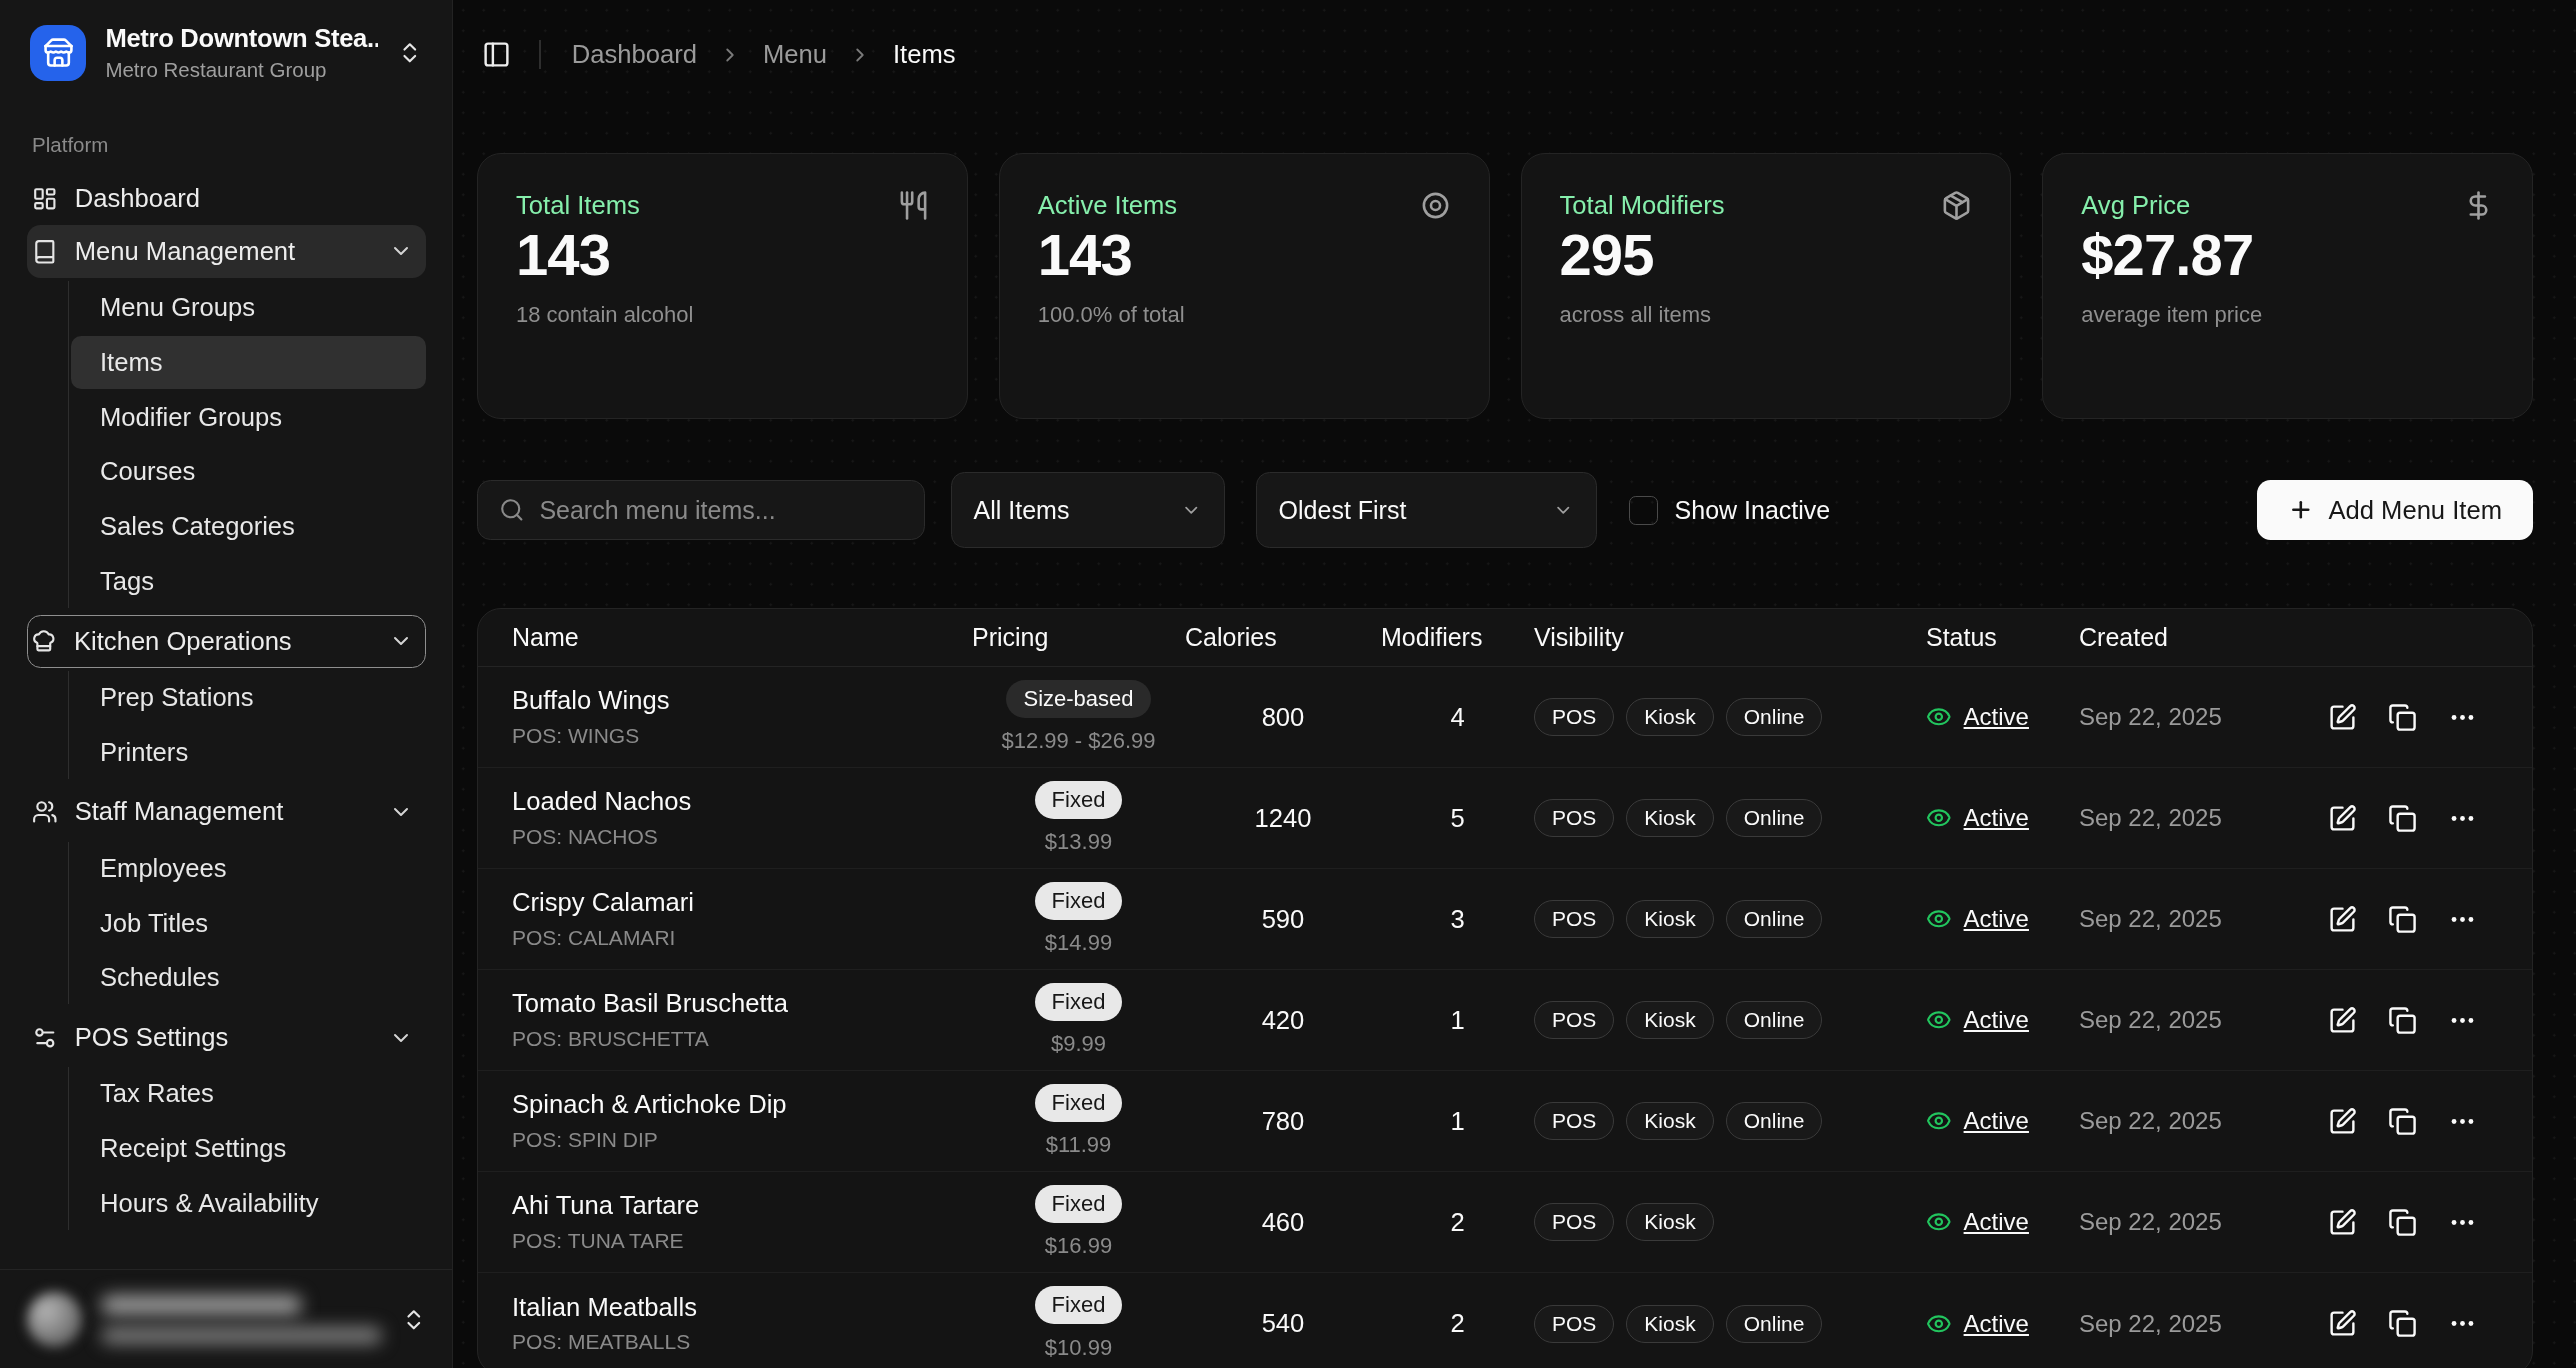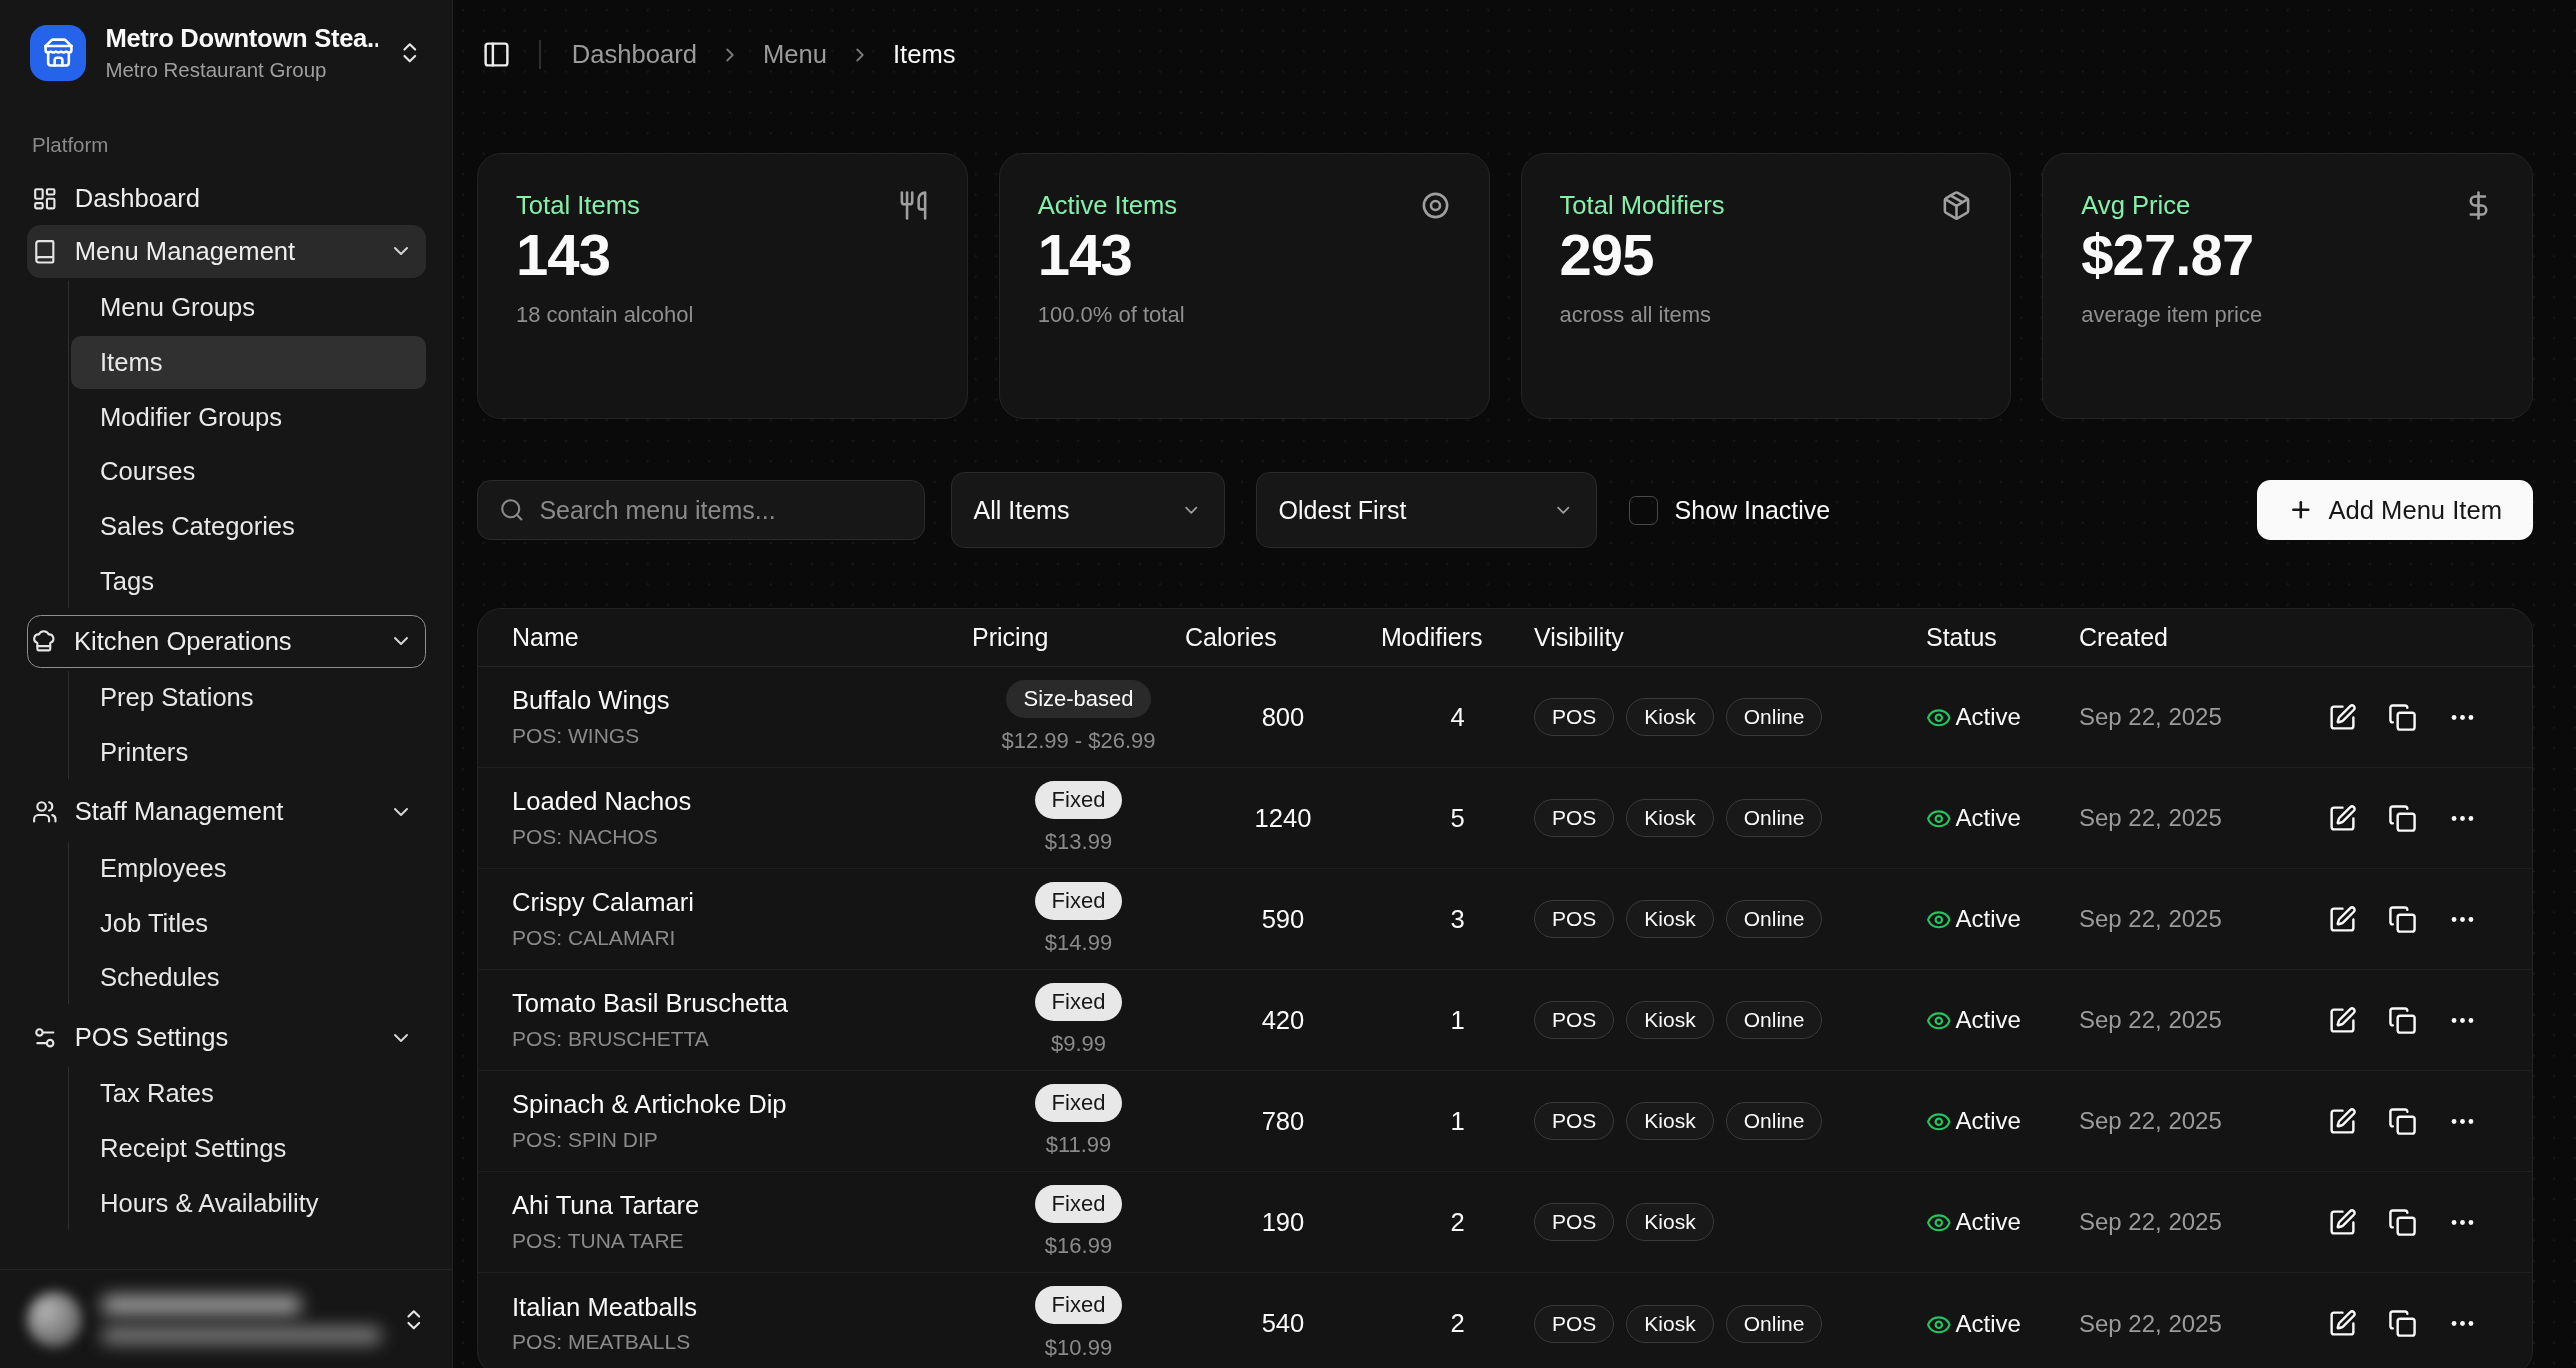--- a/index.html
+++ b/index.html
@@ -93,21 +93,21 @@
   .item-pos { font-size:21px; color:#8a8a8a; margin-top:8.5px; }
   .pricing-cell { display:flex; flex-direction:column; align-items:center; gap:10.2px; }
   .badge { font-size:22px; padding:6px 17px; border-radius:852px; white-space:nowrap; }
   .badge-dark { background:#2a2a2a; color:#fafafa; }
   .badge-light { background:#e8e8e8; color:#171717; }
   .price { font-size:22px; color:#8a8a8a; }
   .num-cell { text-align:center; font-size:25.6px; }
   .vis-cell { display:flex; gap:12px; flex-wrap:nowrap; }
   .pill { font-size:21px; color:#fafafa; border:0.9px solid #3a3a3a; background:#191919; border-radius:852px;
           padding:6px 17px; white-space:nowrap; }
-  .status-cell { display:flex; align-items:flex-end; gap:4px; font-size:24px; }
+  .status-cell { display:flex; align-items:center; gap:12px; font-size:24px;text-decoration:underline; }
   .status-cell svg { width:25.6px; height:25.6px; color:#22c55e; flex:none; }
   .date-cell { font-size:24px; color:#9b9b9b; }
   .actions-cell { display:flex; justify-content:flex-end; align-items:center; gap:12px; padding-right:25.6px; }
   .icon-btn { width:48px; height:48px; background:transparent; border:none; color:#fafafa; border-radius:10.2px;
               display:flex; align-items:center; justify-content:center; cursor:pointer; }
   .icon-btn svg { width:29px; height:29px; }
   .hiddendefs { position:absolute; width:0; height:0; overflow:hidden; }
 </style>
 </head>
 <body>
@@ -629,21 +629,21 @@
 
       <div class="tgrid trow">
         <div>
           <div class="item-name">Ahi Tuna Tartare</div>
           <div class="item-pos">POS: TUNA TARE</div>
         </div>
         <div class="pricing-cell">
           <span class="badge badge-light">Fixed</span>
           <span class="price">$16.99</span>
         </div>
-        <div class="num-cell">190</div>
+        <div class="num-cell">460</div>
         <div class="num-cell">2</div>
         <div class="vis-cell">
             <span class="pill">POS</span>
             <span class="pill">Kiosk</span>
           </div>
         <div class="status-cell">
           <svg viewBox="0 0 24 24">
               <use href="#i-eye"></use>
             </svg>
           <span>Active</span>

